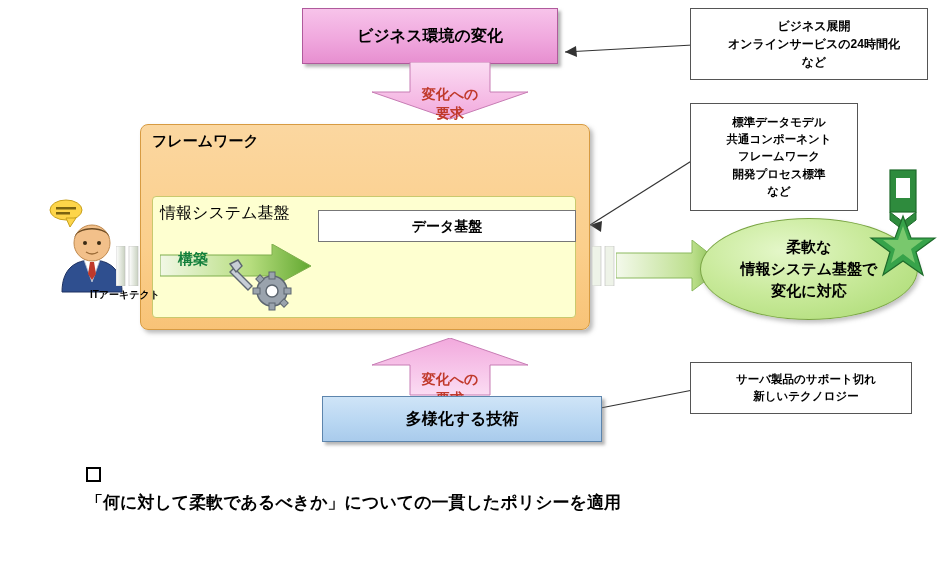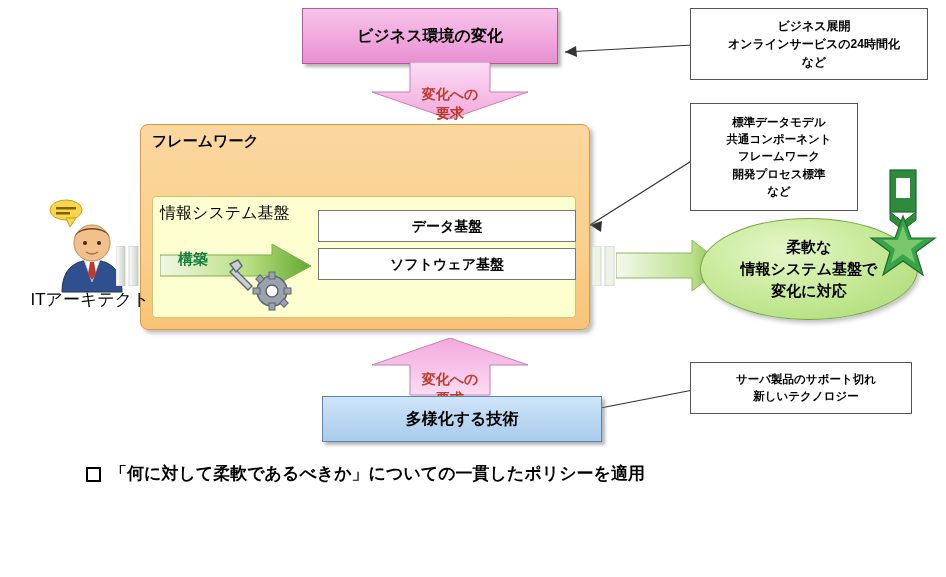--- a/index.html
+++ b/index.html
@@ -92,30 +92,30 @@
   .bullets { position: absolute; left: 56px; top: 462px; width: 860px; }
   .bullet-l1 {
     font-size: 21px; font-weight: bold; color: #000;
     display: flex; align-items: flex-start; gap: 10px; margin-bottom: 12px;
   }
   .bullet-l1 .sq {
     width: 13px; height: 13px; background: #000; margin-top: 8px; flex: none;
   }
   .bullet-l2 {
     font-size: 17px; font-weight: bold; color: #000;
-    display: flex; align-items: flex-start; gap: 9px; margin: 0 0 9px 30px;
+    display: flex; align-items: flex-start; gap: 9px; margin: 0 0 9px 30px; flex-direction: column;
   }
   .bullet-l2 .sq {
     width: 11px; height: 11px; border: 2px solid #000; background: #fff;
     margin-top: 5px; flex: none;
   }
 
   
   .person-label {
-    font-weight: normal; font-size: 17px; color: #000; text-align: center;
+    font-weight: bold; font-size: 10px; color: #000; text-align: right;
   }
 </style>
 </head>
 <body>
 
 <div id="stage">
 
   <svg class="abs" style="left:0;top:0;width:946px;height:460px;">
     <line x1="693" y1="45" x2="565" y2="52" stroke="#333" stroke-width="1.2"></line>
     <polygon points="565,52 576,46 577,57" fill="#333"></polygon>
@@ -165,23 +165,20 @@
   </div>
 
 
   <div class="abs inner-yellow" style="left:152px; top:196px; width:424px; height:122px;"></div>
   <div class="abs sub-label" style="left:160px; top:203px;">
     <span>情報システム基盤</span>
   </div>
 
   <div class="abs box-white" style="left:318px; top:210px; width:258px; height:32px; font-size:14px;">
     <span>データ基盤</span>
-  </div>
-  <div class="abs box-white" style="left:318px; top:248px; width:258px; height:32px; font-size:14px;">
-    <span>ソフトウェア基盤</span>
   </div>
 
   <div class="abs" style="left:160px; top:244px; width:152px; height:44px;">
     <svg width="152" height="44" viewBox="0 0 152 44">
       <defs>
         <linearGradient id="gg" x1="0" y1="0" x2="1" y2="0">
           <stop offset="0%" stop-color="#f2f8e6"></stop>
           <stop offset="60%" stop-color="#b6dd7e"></stop>
           <stop offset="100%" stop-color="#62a830"></stop>
         </linearGradient>

